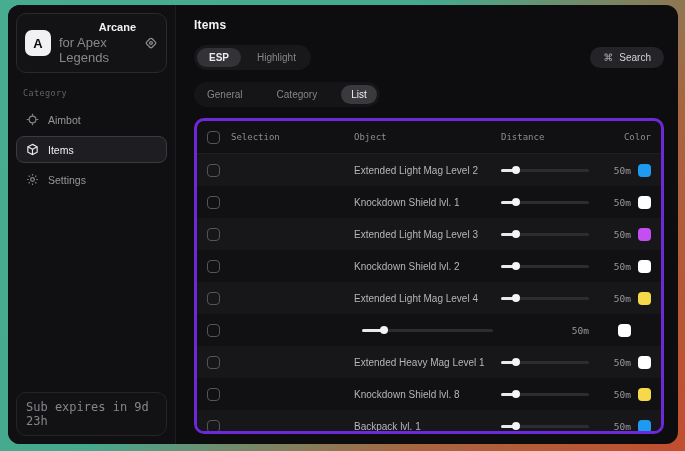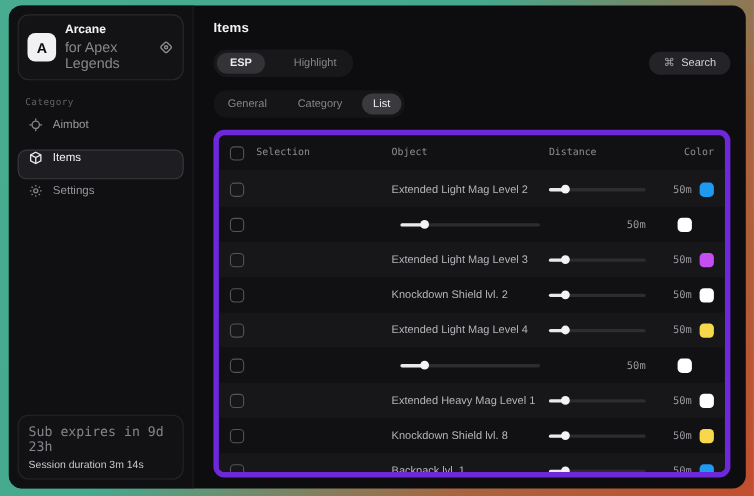--- a/index.html
+++ b/index.html
@@ -21,68 +21,68 @@
   }
   .brand-card {
     border: 1px solid #2a2a2e; border-radius: 10px; background: #131316;
     padding: 7px 8px; display: flex; align-items: center; gap: 8px;
   }
   .logo {
     width: 26px; height: 26px; border-radius: 7px; background: #f1f1f4;
     color: #0b0b0d; font-weight: bold; font-size: 13px;
     display: flex; align-items: center; justify-content: center;
   }
-  .brand-text { display: flex; flex-direction: column; gap: 2px; flex: 1; }
+  .brand-text { display: flex; flex-direction: column; gap: 2px; flex: 1; align-items: flex-end; }
   .brand-name { color: #f2f2f5; font-size: 11px; font-weight: bold; }
   .brand-sub { color: #87878c; font-size: 13px; }
   .compass { color: #8b8b90; display: flex; }
   .cat-label {
     margin: 15px 7px 8px; color: #626267; font-size: 8.5px;
     font-family: "DejaVu Sans Mono", monospace; letter-spacing: .4px;
   }
   .nav { display: flex; flex-direction: column; gap: 3px; }
   .nav-item {
     height: 27px; border-radius: 8px; border: 1px solid transparent;
-    display: flex; align-items: flex-start; gap: 9px; padding: 0 9px;
+    display: flex; align-items: center; gap: 9px; padding: 0 9px;
     color: #97979c; font-size: 10.5px; cursor: default;
   }
   .nav-item .nav-ico { display: flex; color: #84848a; }
   .nav-item.active { background: #1e1e22; border-color: #3a3a3f; color: #f0f0f4; }
   .nav-item.active .nav-ico { color: #e8e8ec; }
   .side-spacer { flex: 1; }
   .session-card {
     border: 1px solid #242429; border-radius: 10px; padding: 7px 9px;
     display: flex; flex-direction: column; gap: 4px; background: #121215;
   }
   .session-line1 { font-family: "DejaVu Sans Mono", monospace; font-size: 12px; color: #85858b; }
   .session-line2 { font-size: 9.5px; color: #c9c9ce; }
   
   .main { flex: 1; padding: 13px 14px 10px 18px; display: flex; flex-direction: column; }
   .page-title { color: #f3f3f6; font-size: 12px; font-weight: bold; letter-spacing: .2px; }
   .controls-row { margin-top: 13px; display: flex; align-items: center; }
   .seg {
-    background: #18181b; border-radius: 14px; padding: 3px; display: inline-flex; gap: 14px;
+    background: #18181b; border-radius: 14px; padding: 3px; display: inline-flex; gap: 4px;
   }
   .seg-btn { padding: 4px 12px; border-radius: 11px; font-size: 10px; color: #85858a; cursor: default; }
   .seg-btn.active { background: #323237; color: #ebebef; font-weight: bold; }
   .search-btn {
     margin-left: auto; background: #232328; border-radius: 14px; padding: 5px 13px;
     display: flex; align-items: center; gap: 6px; cursor: default;
   }
   .search-ico { color: #a6a6ac; font-size: 10px; line-height: 1; }
   .search-label { color: #d4d4d8; font-size: 10px; }
   .tabs-row { margin-top: 12px; }
   .tabs {
-    background: #151518; border-radius: 13px; padding: 3px; display: inline-flex; gap: 8px;
+    background: #151518; border-radius: 13px; padding: 3px; display: inline-flex; gap: 14px;
   }
   .tab-btn { padding: 4px 10px; border-radius: 10px; font-size: 10px; color: #85858a; cursor: default; }
   .tab-btn.active { background: #39393e; color: #efeff3; font-weight: normal; }
   
   .table-card {
-    margin-top: 11px; border: 5px solid #6d28d9; border-radius: 10px;
+    margin-top: 11px; border: 3px solid #6d28d9; border-radius: 10px;
     overflow: hidden; background: #111114; flex: 1;
   }
   .t-row {
     display: grid; align-items: center;
     grid-template-columns: 24px 123px 1fr 96px 42px 20px;
     padding: 0 10px; height: 32px;
   }
   .t-head {
     height: 33px; border-bottom: 1px solid #1f1f23;
     color: #8d8d92; font-family: "DejaVu Sans Mono", monospace; font-size: 9px;
@@ -163,21 +163,20 @@
             </svg>
           </span>
           <span>Settings</span>
         </div>
       </nav>
 
     <div class="side-spacer"></div>
 
     <div class="session-card">
       <span class="session-line1">Sub expires in 9d 23h</span>
-      <span class="session-line2">Session duration 3m 14s</span>
     </div>
   </aside>
 
   <section class="main">
     <h1 class="page-title">Items</h1>
 
     <div class="controls-row">
       <div class="seg" id="modeTabs">
           <span class="seg-btn active">ESP</span>
           <span class="seg-btn">Highlight</span>
@@ -217,20 +216,21 @@
               </span>
             </span>
             <span class="cell-dist">50m</span>
             <span class="cell-color">
               <span class="swatch" style="background: rgb(30, 155, 240);"></span>
             </span>
           </div>
           <div class="t-row">
             <span class="checkbox"></span>
             <span></span>
+            <span class="cell-object">Knockdown Shield lvl. 1</span>
             <span class="cell-slider">
               <span class="slider-track">
                 <span class="slider-fill"></span>
                 <span class="slider-thumb"></span>
               </span>
             </span>
             <span class="cell-dist">50m</span>
             <span class="cell-color">
               <span class="swatch" style="background: rgb(255, 255, 255);"></span>
             </span>

